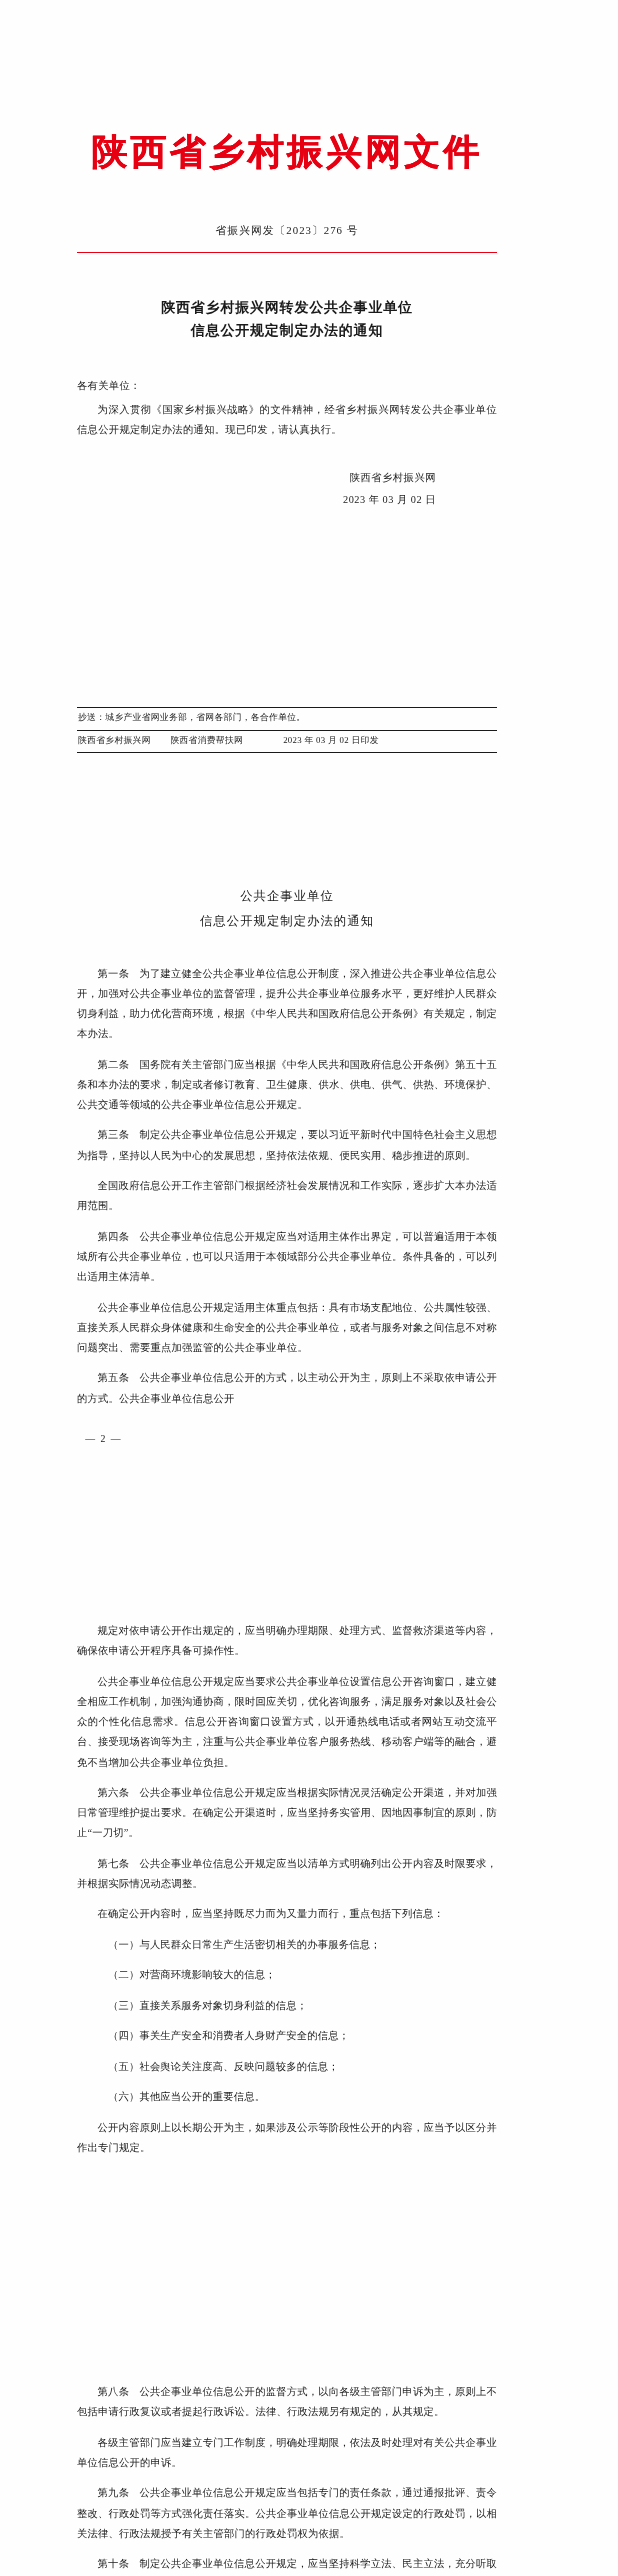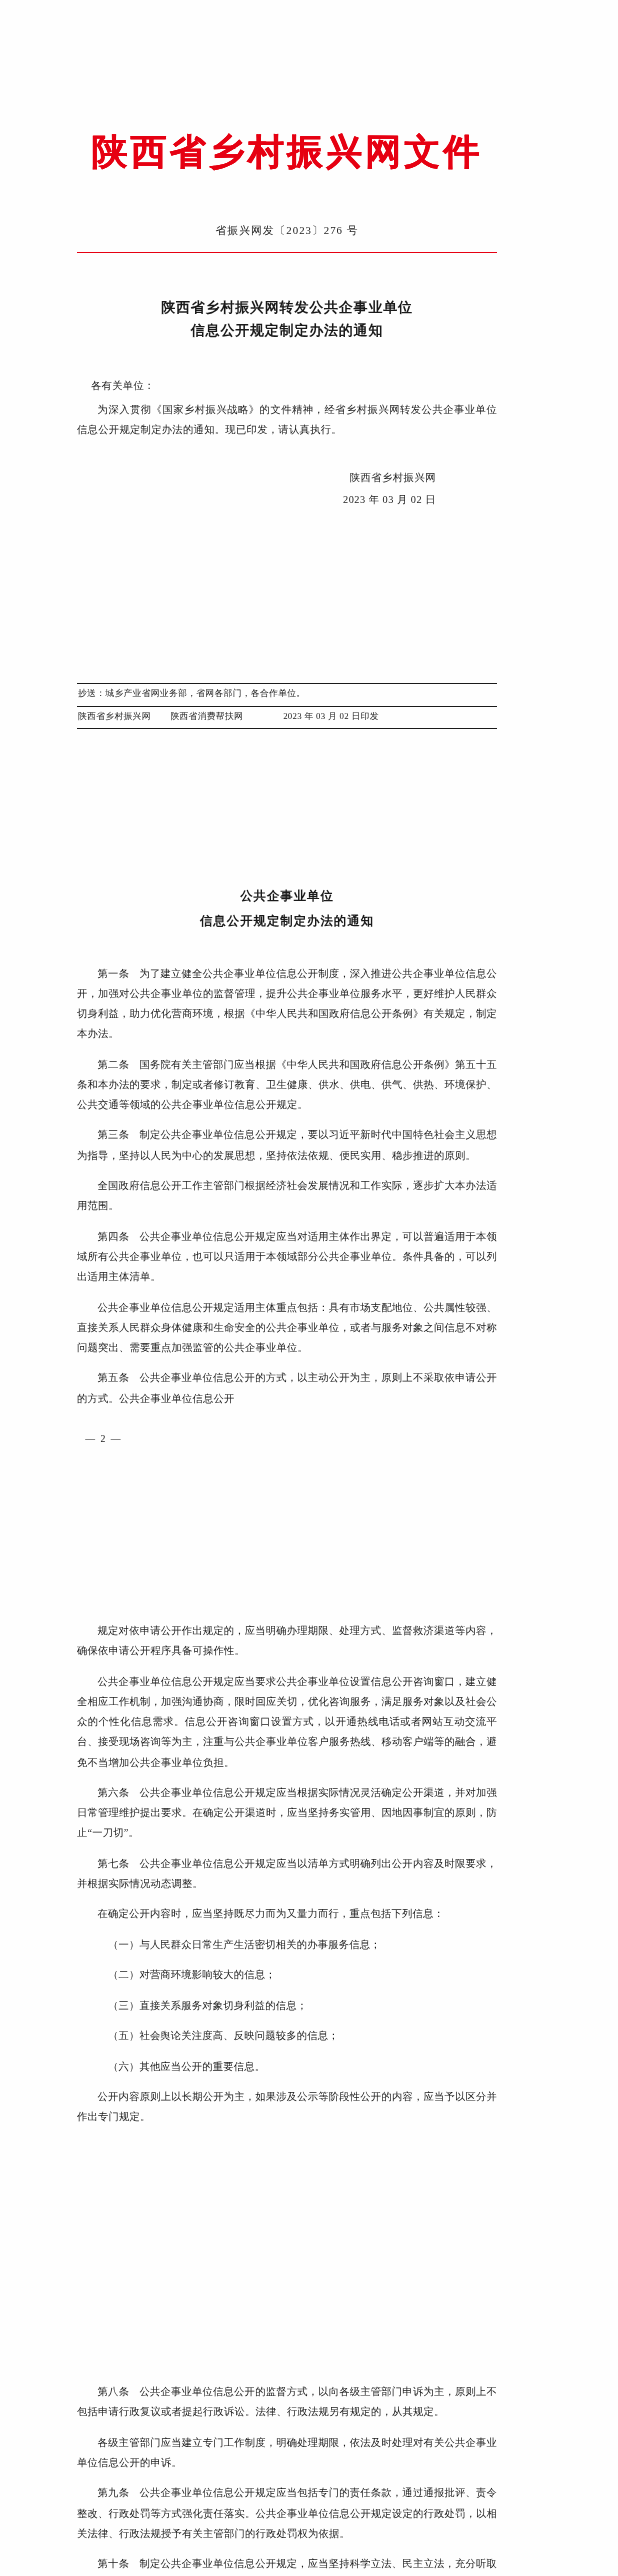--- a/index.html
+++ b/index.html
@@ -63,21 +63,20 @@
     font-weight: 700;
     font-size: 14px;
     line-height: 1.62;
     letter-spacing: 0.8px;
   }
 
   .salutation {
     margin-top: 36px;
     font-size: 10.3px;
     letter-spacing: 0.3px;
-    margin-left: 14px;
   }
   .body-p {
     margin-top: 7.2px;
     font-size: 10.3px;
     line-height: 1.95;
     letter-spacing: 0.3px;
     text-indent: 2em;
     text-align: justify;
   }
 
@@ -87,21 +86,21 @@
     padding-right: 61px;
     font-size: 10.3px;
     line-height: 2.1;
     letter-spacing: 0.5px;
   }
 
   .footer-block {
     position: absolute;
     left: 77px;
     right: 77px;
-    bottom: 70px;
+    bottom: 46px;
   }
   .foot-rule-thick { height: 1.3px; background: #1a1a1a; }
   .foot-rule-thin  { height: 0.8px; background: #1a1a1a; }
   .foot-line {
     font-size: 8.8px;
     letter-spacing: 0.3px;
     padding: 4.6px 1px 5.2px 1px;
     white-space: nowrap;
   }
   .foot-line-2 { display: flex; }
@@ -110,21 +109,21 @@
   .foot-line-2 .f3 { margin-left: 40px; }
 
   
   .page-body { padding: 0 77px; }
   .page-2 { height: 788px; padding-top: 31px; }
   .page-3 { height: 762px; padding-top: 27px; }
   .page-4 { height: 716px; padding-top: 26px; }
 
   .sec-title {
     text-align: center;
-    font-weight: 700;
+    font-weight: 400;
     font-size: 12.4px;
     line-height: 2.0;
     letter-spacing: 1px;
   }
   .sec-title.first { margin-top: 54px; }
 
   .art {
     margin-top: 7.2px;
     font-size: 10.3px;
     line-height: 1.96;
@@ -240,20 +239,21 @@
 
     <p class="art">
       <span class="art-label">第七条</span><span>公共企事业单位信息公开规定应当以清单方式明确列出公开内容及时限要求，并根据实际情况动态调整。</span>
     </p>
 
     <p class="art">在确定公开内容时，应当坚持既尽力而为又量力而行，重点包括下列信息：</p>
 
     <p class="list-item">（一）与人民群众日常生产生活密切相关的办事服务信息；</p>
     <p class="list-item">（二）对营商环境影响较大的信息；</p>
     <p class="list-item">（三）直接关系服务对象切身利益的信息；</p>
+    <p class="list-item">（四）事关生产安全和消费者人身财产安全的信息；</p>
     <p class="list-item">（五）社会舆论关注度高、反映问题较多的信息；</p>
     <p class="list-item">（六）其他应当公开的重要信息。</p>
 
     <p class="art gap-top">公开内容原则上以长期公开为主，如果涉及公示等阶段性公开的内容，应当予以区分并作出专门规定。</p>
 
   </section>
 
   <section class="page page-body page-4">
 
     <p class="art">

